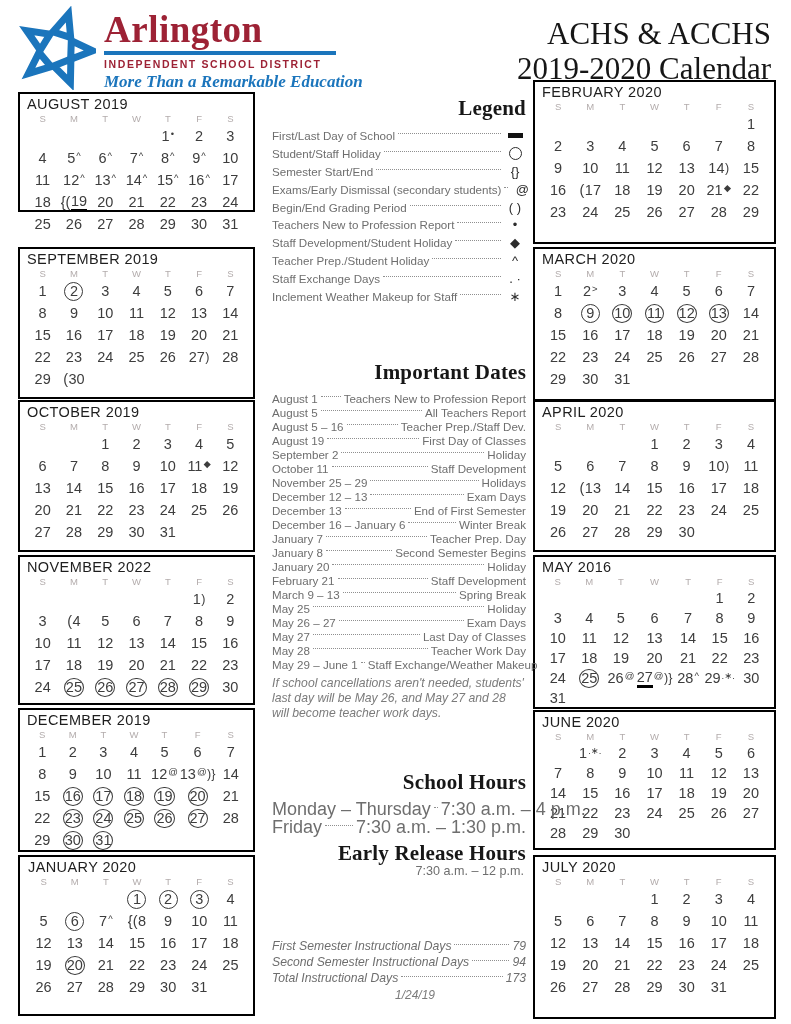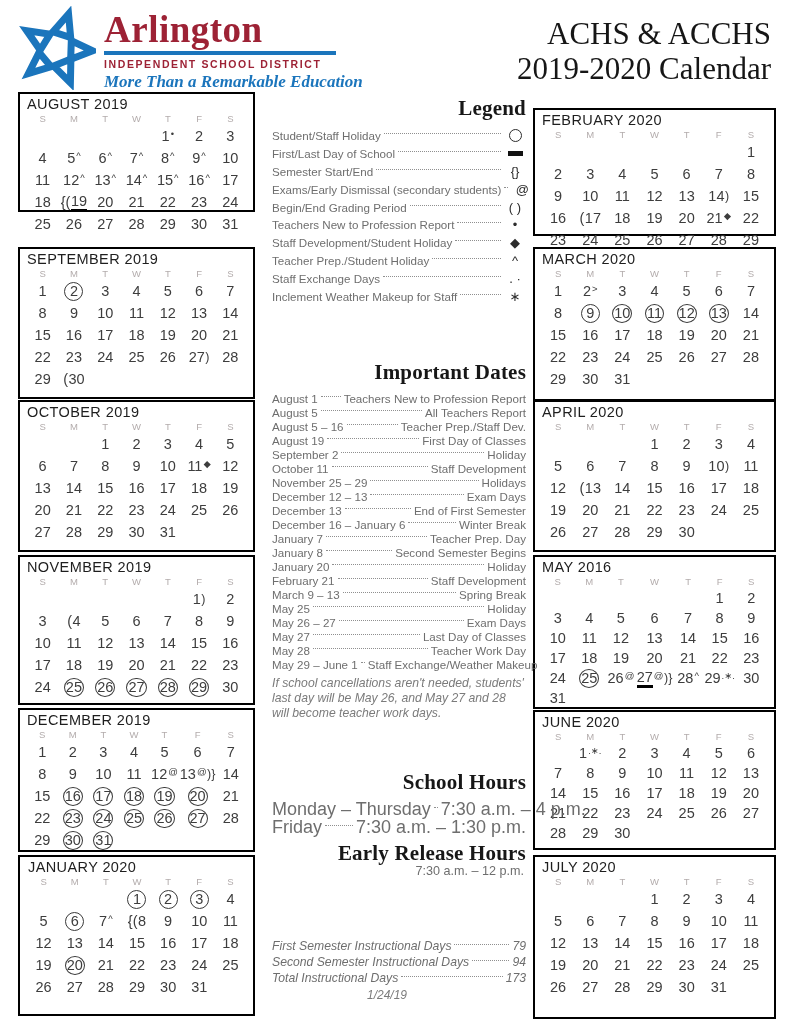--- a/index.html
+++ b/index.html
@@ -42,21 +42,21 @@
   .sym-circle{width:13px;height:13px;border:1.6px solid #2c2c2c;border-radius:50%;display:inline-block;box-sizing:border-box;}
   .sym-bar{width:15px;height:5px;background:#121212;display:inline-block;}
   .dates-sec .lrow{height:14px;}
   .dval{font-size:11.6px;color:#6e6e6e;white-space:nowrap;}
   .note{font-style:italic;font-size:12.2px;color:#7b7b7b;line-height:15.2px;margin-top:5px;}
   .hours-sec .lrow{height:17.5px;}
   .hours-sec .llabel,.hours-sec .dval{font-size:18px;}
   .er-val{text-align:right;font-size:12.6px;color:#6e6e6e;margin-top:-3px;padding-right:2px;}
   .inst-sec .lrow{height:16px;}
   .inst-sec .llabel,.inst-sec .dval{font-style:italic;font-size:12.2px;}
-  .footdate{position:absolute;left:260px;top:988px;width:254px;text-align:center;font-style:italic;font-size:12px;color:#7b7b7b;}
+  .footdate{position:absolute;left:288px;top:988px;width:254px;text-align:center;font-style:italic;font-size:12px;color:#7b7b7b;}
 </style>
 </head>
 <body>
 
 <div class="logo">
   <svg class="logo-star" width="78" height="84" viewBox="0 0 100 108">
     <g transform="translate(50,56)" fill="none" stroke="#1b75bc" stroke-width="9" stroke-linejoin="miter">
       <polygon points="0,-48 12,-20 -12,-20" transform="rotate(18)"></polygon>
       <polygon points="0,-46 12,-18 -12,-18" transform="rotate(92)"></polygon>
       <polygon points="0,-46 12,-18 -12,-18" transform="rotate(158)"></polygon>
@@ -410,21 +410,21 @@
         <span class="dnum">30</span>
       </div>
       <div class="day">
         <span class="dnum">31</span>
       </div>
       <div class="day"></div>
       <div class="day"></div>
     </div>
   </div>
 <div class="cal cal-left" style="top:555px;height:150px;">
-    <div class="cal-title">NOVEMBER 2019</div>
+    <div class="cal-title">NOVEMBER 2022</div>
     <div class="cal-grid">
       <div class="wd">S</div>
       <div class="wd">M</div>
       <div class="wd">T</div>
       <div class="wd">W</div>
       <div class="wd">T</div>
       <div class="wd">F</div>
       <div class="wd">S</div>
       <div class="day"></div>
       <div class="day"></div>
@@ -741,21 +741,21 @@
       </div>
       <div class="day">
         <span class="dnum">30</span>
       </div>
       <div class="day">
         <span class="dnum">31</span>
       </div>
       <div class="day"></div>
     </div>
   </div>
-<div class="cal cal-right" style="top:108px;height:128px;">
+<div class="cal cal-right" style="top:80px;height:164px;">
     <div class="cal-title">FEBRUARY 2020</div>
     <div class="cal-grid">
       <div class="wd">S</div>
       <div class="wd">M</div>
       <div class="wd">T</div>
       <div class="wd">W</div>
       <div class="wd">T</div>
       <div class="wd">F</div>
       <div class="wd">S</div>
       <div class="day"></div>
@@ -1411,31 +1411,31 @@
         <span class="dnum">31</span>
       </div>
       <div class="day"></div>
     </div>
   </div>
 
 <div class="mid legend-sec" style="top:96px;">
   <h2 class="mid-h">Legend</h2>
   <div id="legend-items">
       <div class="lrow">
+        <span class="llabel">First/Last Day of School</span>
+        <span class="leader"></span>
+        <span class="lsym">
+          <span class="sym-bar"></span>
+        </span>
+      </div>
+      <div class="lrow">
         <span class="llabel">Student/Staff Holiday</span>
         <span class="leader"></span>
         <span class="lsym">
           <span class="sym-circle"></span>
-        </span>
-      </div>
-      <div class="lrow">
-        <span class="llabel">First/Last Day of School</span>
-        <span class="leader"></span>
-        <span class="lsym">
-          <span class="sym-bar"></span>
         </span>
       </div>
       <div class="lrow">
         <span class="llabel">Semester Start/End</span>
         <span class="leader"></span>
         <span class="lsym">{}</span>
       </div>
       <div class="lrow">
         <span class="llabel">Exams/Early Dismissal (secondary students)</span>
         <span class="leader"></span>

